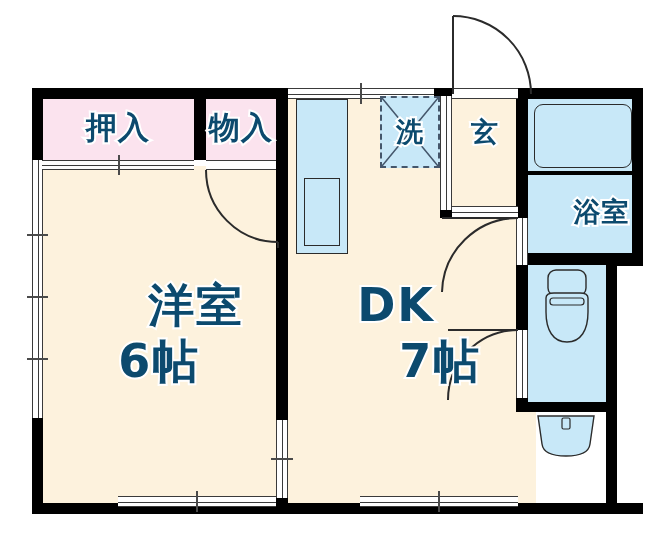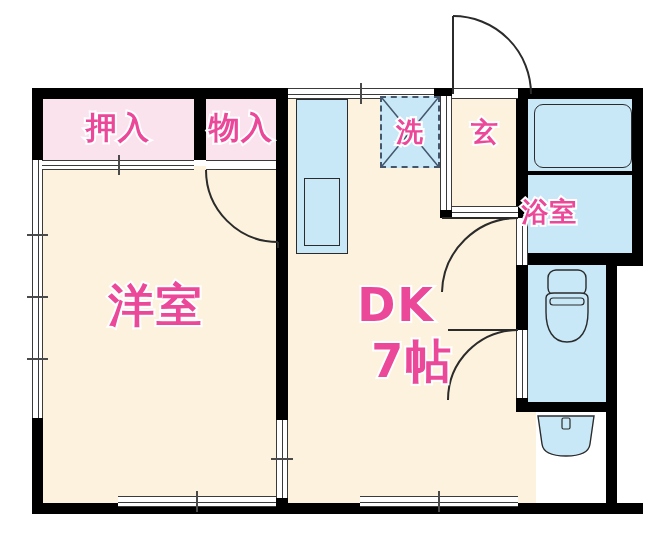--- a/index.html
+++ b/index.html
@@ -68,21 +68,21 @@
   
   .wm {
     background: #c8e8f8;
     border: 2px dashed #44566b;
     box-sizing: border-box;
   }
 
   
   .label {
     position: absolute;
-    color: #ec4899;
+    color: #0c4a6e;
     font-weight: bold;
     white-space: nowrap;
     text-align: center;
     line-height: 1.0;
     -webkit-text-stroke: 4px #ffffff;
     paint-order: stroke fill;
     letter-spacing: 0.04em;
   }
   .label.jp { font-family: "DejaVu Sans", "Liberation Sans", sans-serif; }
   .lbl-closet { font-size: 31px; }
@@ -222,25 +222,26 @@
 
   <svg class="abs swing" style="left:446px; top:330px;" width="74" height="72" viewBox="0 0 74 72">
     <line x1="72" y1="0" x2="2" y2="0"></line>
     <path d="M72 0 A70 70 0 0 0 2 70"></path>
   </svg>
 
   <div class="label jp lbl-closet" style="left:42px; top:112px; width:152px;">押入</div>
 
   <div class="label jp lbl-closet" style="left:204px; top:112px; width:74px;">物入</div>
 
-  <div class="label jp lbl-room" style="left:42px; top:282px; width:228px;">洋室</div>
+  <div class="label jp lbl-room" style="left:42px; top:282px; width:228px;padding-left:40px;">洋室</div>
+  <div class="label jp lbl-room" style="left:42px; top:338px; width:234px;">6帖</div>
 
   <div class="label lbl-room" style="left:272px; top:282px; width:248px;">DK</div>
-  <div class="label jp lbl-room" style="left:288px; top:338px; width:248px;">7帖</div>
+  <div class="label jp lbl-room" style="left:288px; top:338px; width:248px;padding-left:28px;">7帖</div>
 
   <div class="label jp lbl-small" style="left:380px; top:118px; width:60px;">洗</div>
 
   <div class="label jp lbl-small" style="left:452px; top:118px; width:66px;">玄</div>
 
-  <div class="label jp lbl-bath" style="left:497px; top:198px; width:105px;">浴室</div>
+  <div class="label jp lbl-bath" style="left:528px; top:198px; width:105px;padding-left:21px;">浴室</div>
 
 
 </div>
 
 </body></html>

